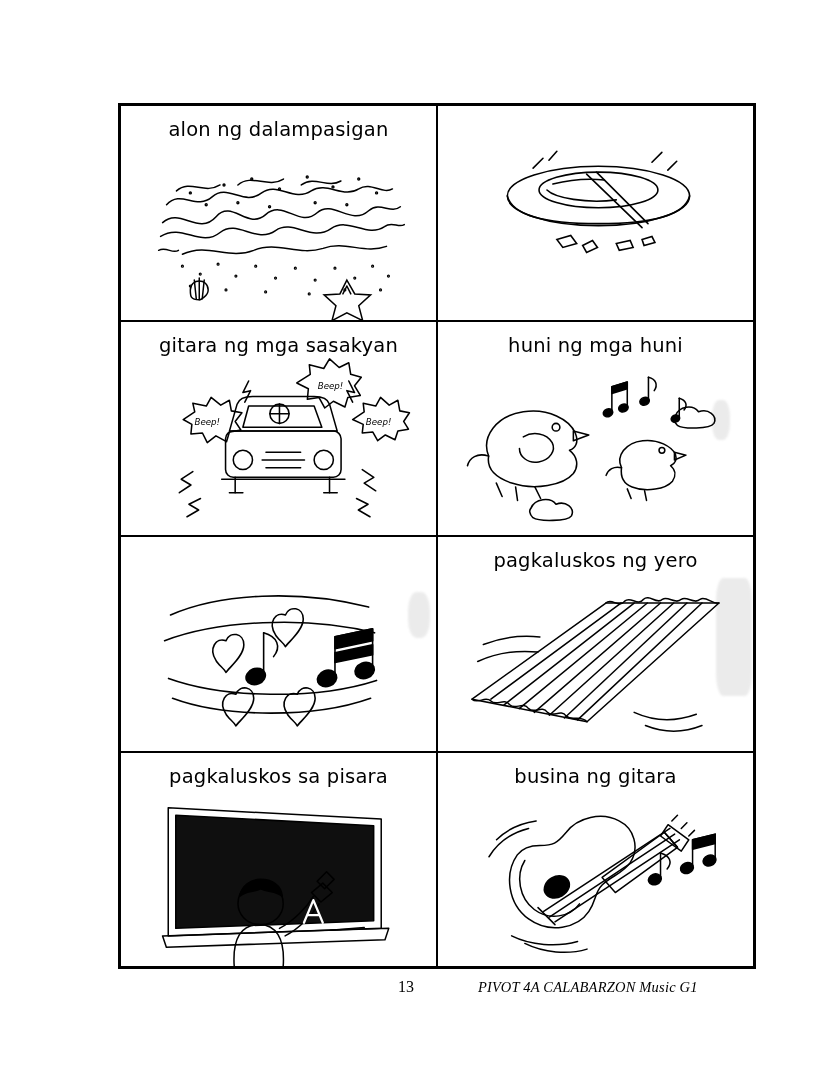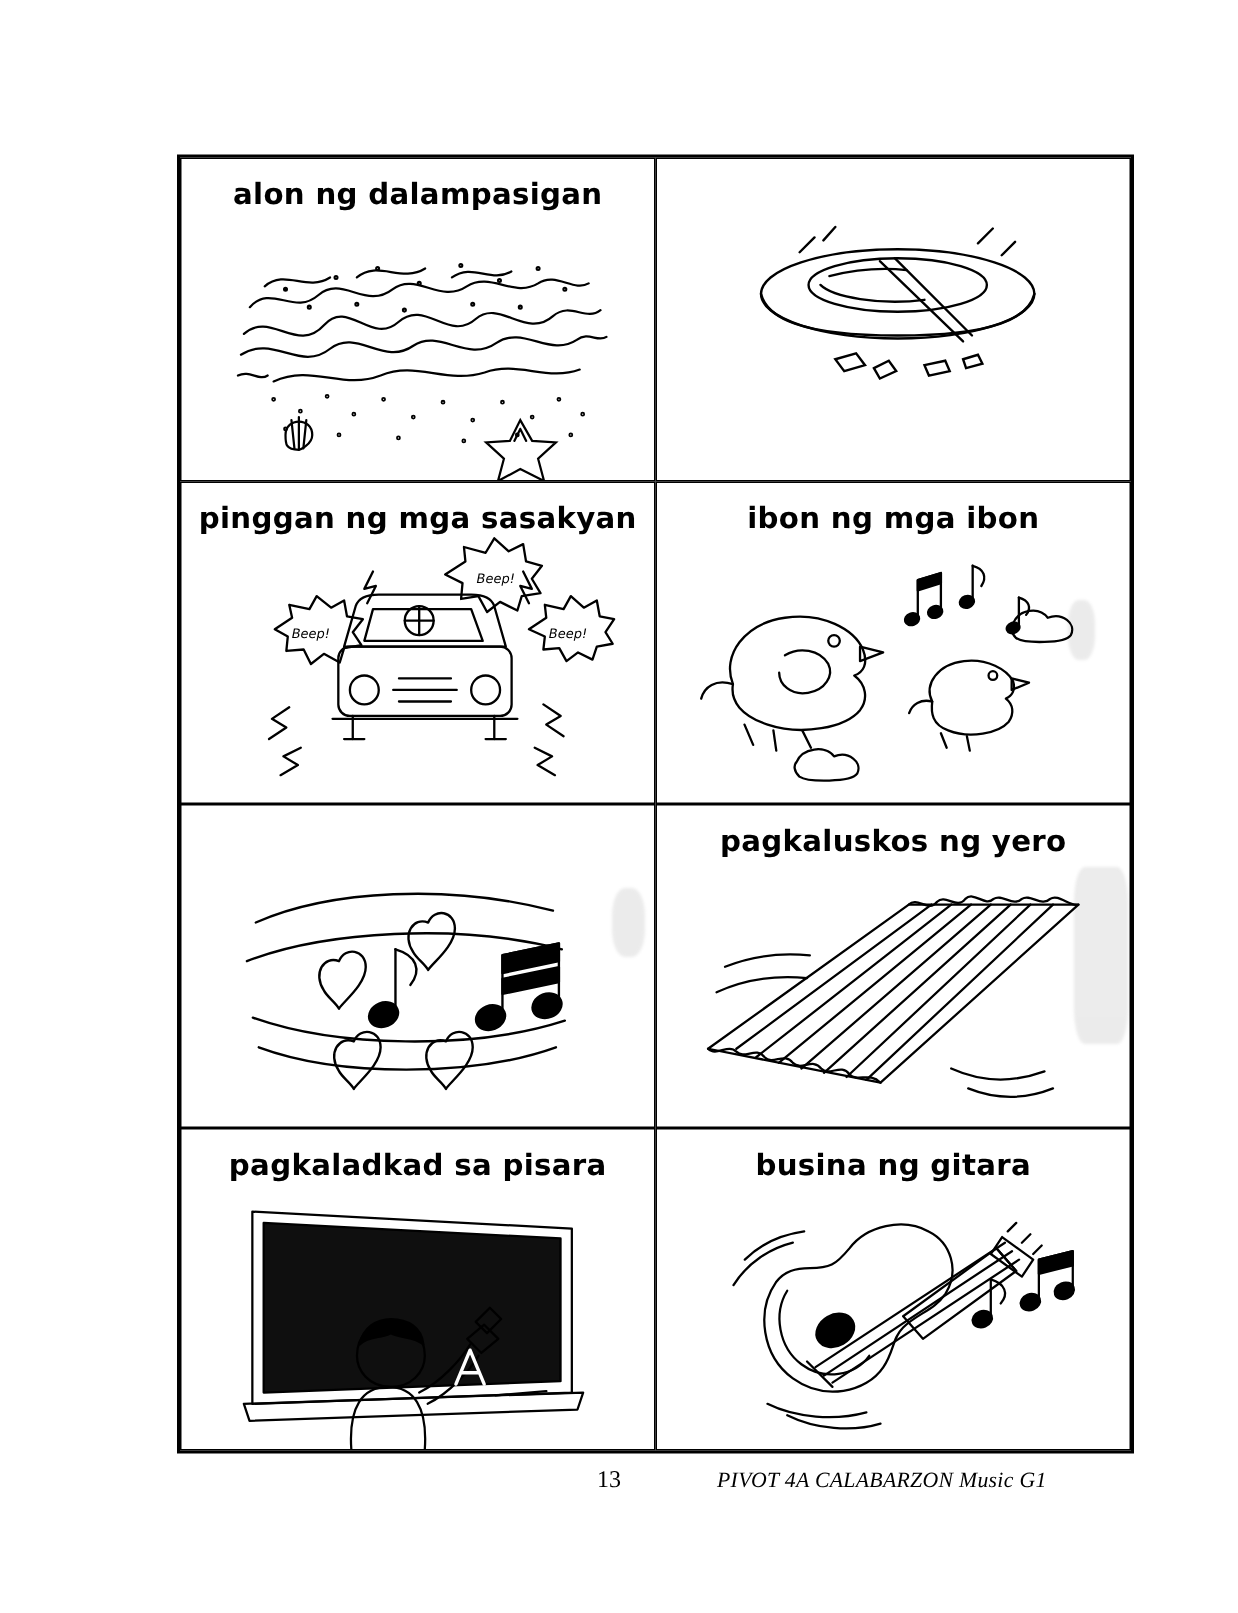--- a/index.html
+++ b/index.html
@@ -47,21 +47,21 @@
     align-items: center;
   }
   .cell-label {
     font-size: 19.5px;
     line-height: 1.1;
     letter-spacing: .2px;
     margin-top: 13px;
     text-align: center;
     white-space: nowrap;
     font-family: "DejaVu Sans", sans-serif;
-    font-weight: 700;
+    font-weight: 400;
   }
   .cell-art {
     flex: 1 1 auto;
     width: 100%;
     position: relative;
   }
   .cell-art svg {
     position: absolute;
     left: 0; top: 0;
     width: 100%;
@@ -185,21 +185,21 @@
             <path d="M180 116 l14 -3 l3 7 l-14 3 Z"></path>
             <path d="M206 112 l10 -3 l3 6 l-11 3 Z"></path>
 
             <path d="M96 40 l10 -10 M112 32 l8 -9 M216 34 l10 -10 M232 42 l9 -9"></path>
           </g>
         </svg>
       </div>
     </div>
 
     <div class="cell">
-      <div class="cell-label">pinggan ng mga sasakyan</div>
+      <div class="cell-label">gitara ng mga sasakyan</div>
       <div class="cell-art">
         <svg viewBox="0 0 318 186" preserveAspectRatio="xMidYMid meet">
           <g fill="none" stroke="#000" stroke-width="1.6" stroke-linejoin="round" stroke-linecap="round">
 
             <path d="M108 78 L116 50 C118 44, 124 42, 132 42 L196 42 C204 42, 210 44, 212 50 L220 78 Z"></path>
             <path d="M122 74 L128 52 L196 52 L204 74 Z"></path>
             <rect x="104" y="78" width="120" height="48" rx="8"></rect>
             <path d="M114 126 L114 142 M212 126 L212 142"></path>
             <path d="M108 142 L122 142 M206 142 L220 142"></path>
             <circle cx="122" cy="108" r="10"></circle>
@@ -224,21 +224,21 @@
           <g font-family="DejaVu Sans, sans-serif" font-size="9" font-style="italic" text-anchor="middle" fill="#000">
             <text x="85" y="72">Beep!</text>
             <text x="213" y="34">Beep!</text>
             <text x="263" y="72">Beep!</text>
           </g>
         </svg>
       </div>
     </div>
 
     <div class="cell">
-      <div class="cell-label">ibon ng mga ibon</div>
+      <div class="cell-label">huni ng mga huni</div>
       <div class="cell-art">
         <svg viewBox="0 0 318 186" preserveAspectRatio="xMidYMid meet">
           <g fill="none" stroke="#000" stroke-width="1.6" stroke-linecap="round" stroke-linejoin="round">
 
             <path d="M48 104 C40 84, 56 62, 84 58 C110 54, 132 66, 138 80 C142 90, 138 96, 132 98 C140 104, 142 114, 136 122 C126 134, 96 140, 72 132 C54 126, 46 116, 48 104 Z"></path>
             <path d="M84 84 C94 78, 108 80, 114 90 C118 98, 112 108, 100 110 C88 112, 80 104, 80 96"></path>
             <circle cx="118" cy="74" r="4"></circle>
             <path d="M136 78 l16 4 l-16 6 Z"></path>
             <path d="M56 132 l6 14 M76 136 l2 14 M96 136 l6 12"></path>
             <path d="M48 104 C36 100, 28 106, 26 114"></path>
@@ -318,21 +318,21 @@
             <path d="M40 78 C60 70, 80 68, 100 70"></path>
             <path d="M34 96 C56 86, 78 84, 98 86"></path>
             <path d="M200 150 C222 160, 244 160, 266 152"></path>
             <path d="M212 164 C232 172, 252 172, 272 164"></path>
           </g>
         </svg>
       </div>
     </div>
 
     <div class="cell">
-      <div class="cell-label">pagkaladkad sa pisara</div>
+      <div class="cell-label">pagkaluskos sa pisara</div>
       <div class="cell-art">
         <svg viewBox="0 0 318 190" preserveAspectRatio="xMidYMid meet">
           <g fill="none" stroke="#000" stroke-width="1.6" stroke-linecap="round" stroke-linejoin="round">
 
             <path d="M42 22 L268 34 L268 150 L42 158 Z"></path>
             <path d="M50 30 L260 41 L260 142 L50 150 Z" fill="#0f0f0f"></path>
 
             <path d="M36 158 L276 150 L272 162 L40 170 Z"></path>
             <path d="M214 152 L250 149"></path>
 

